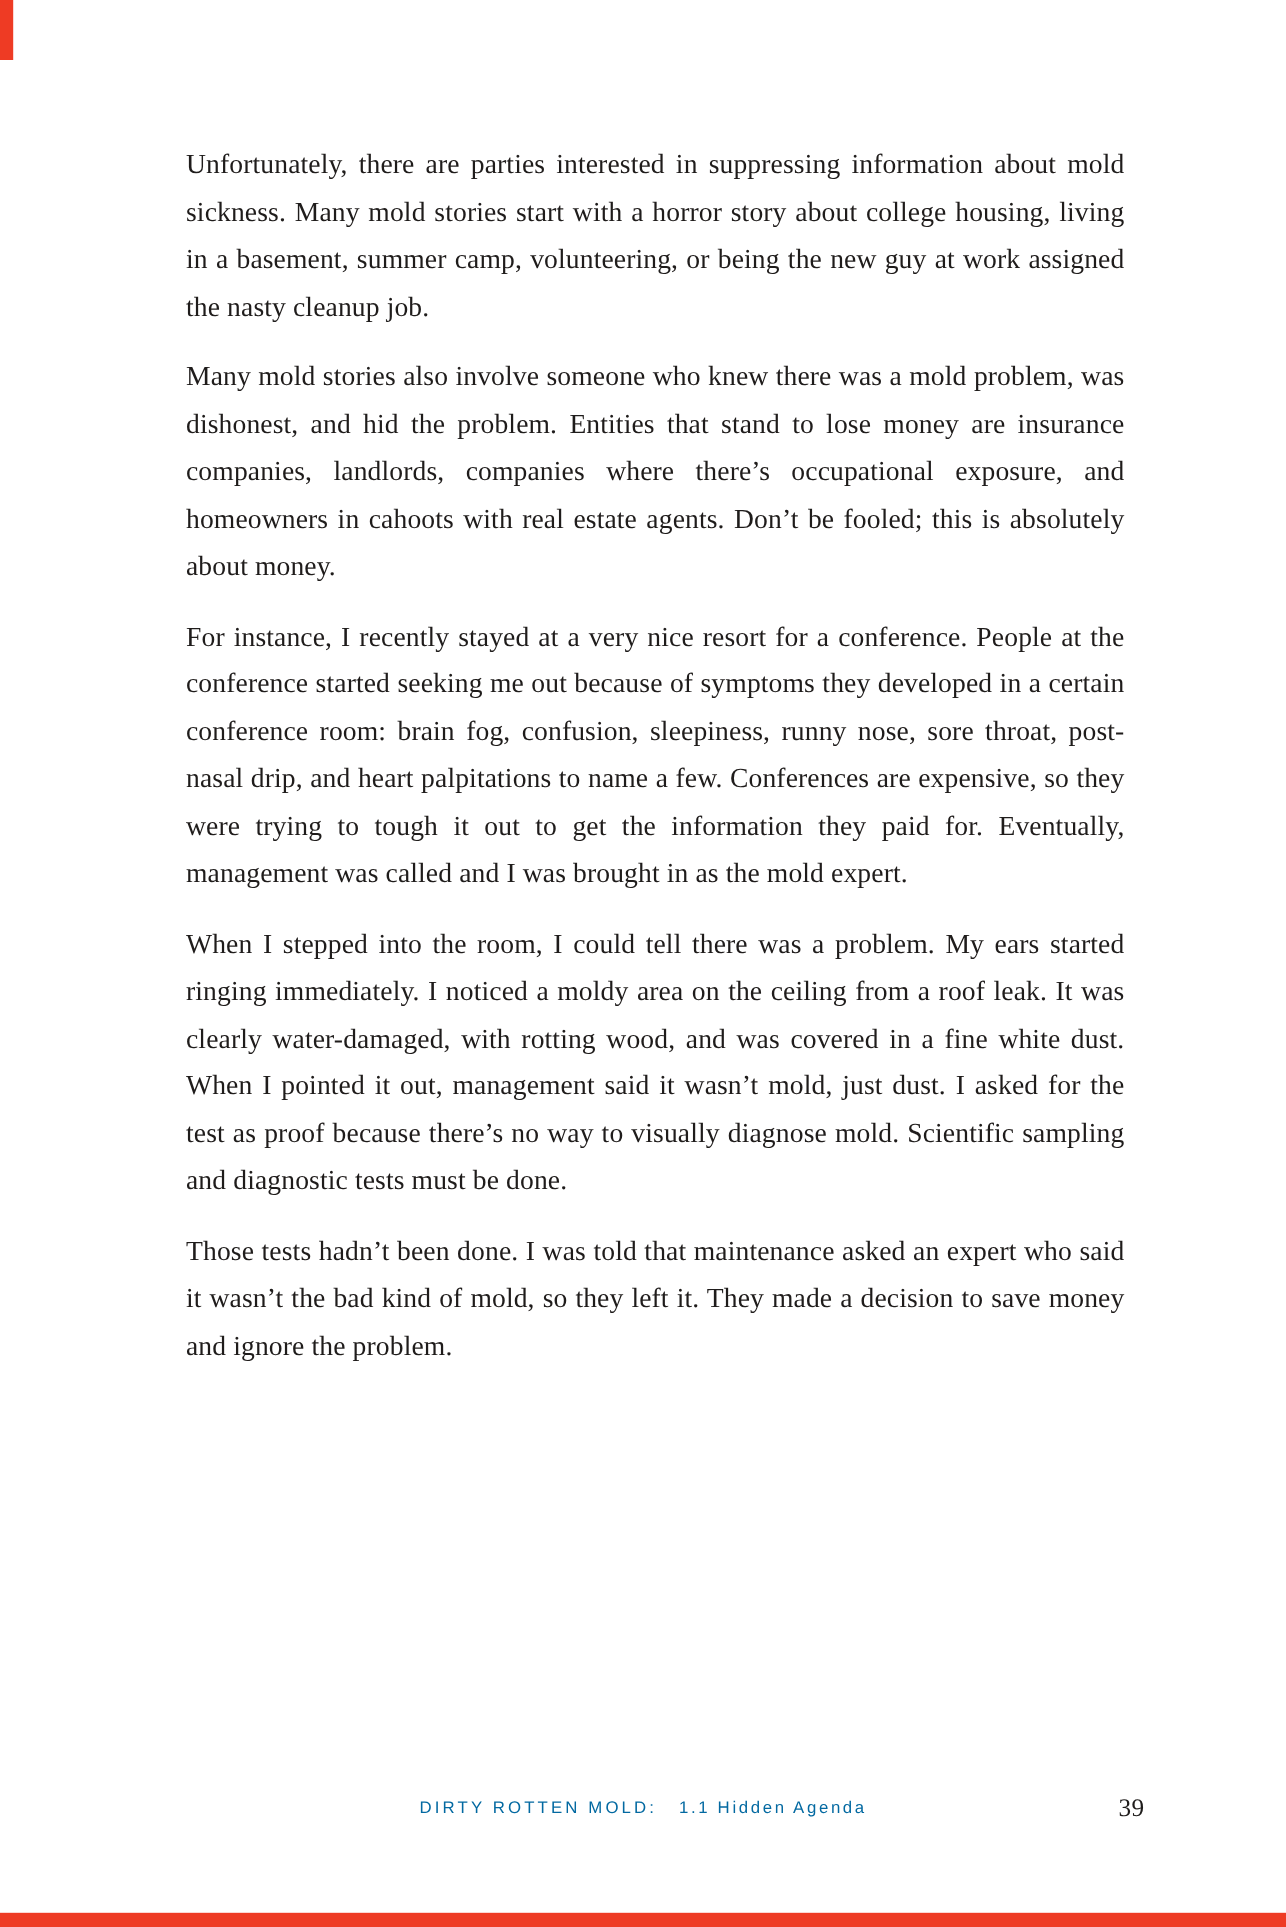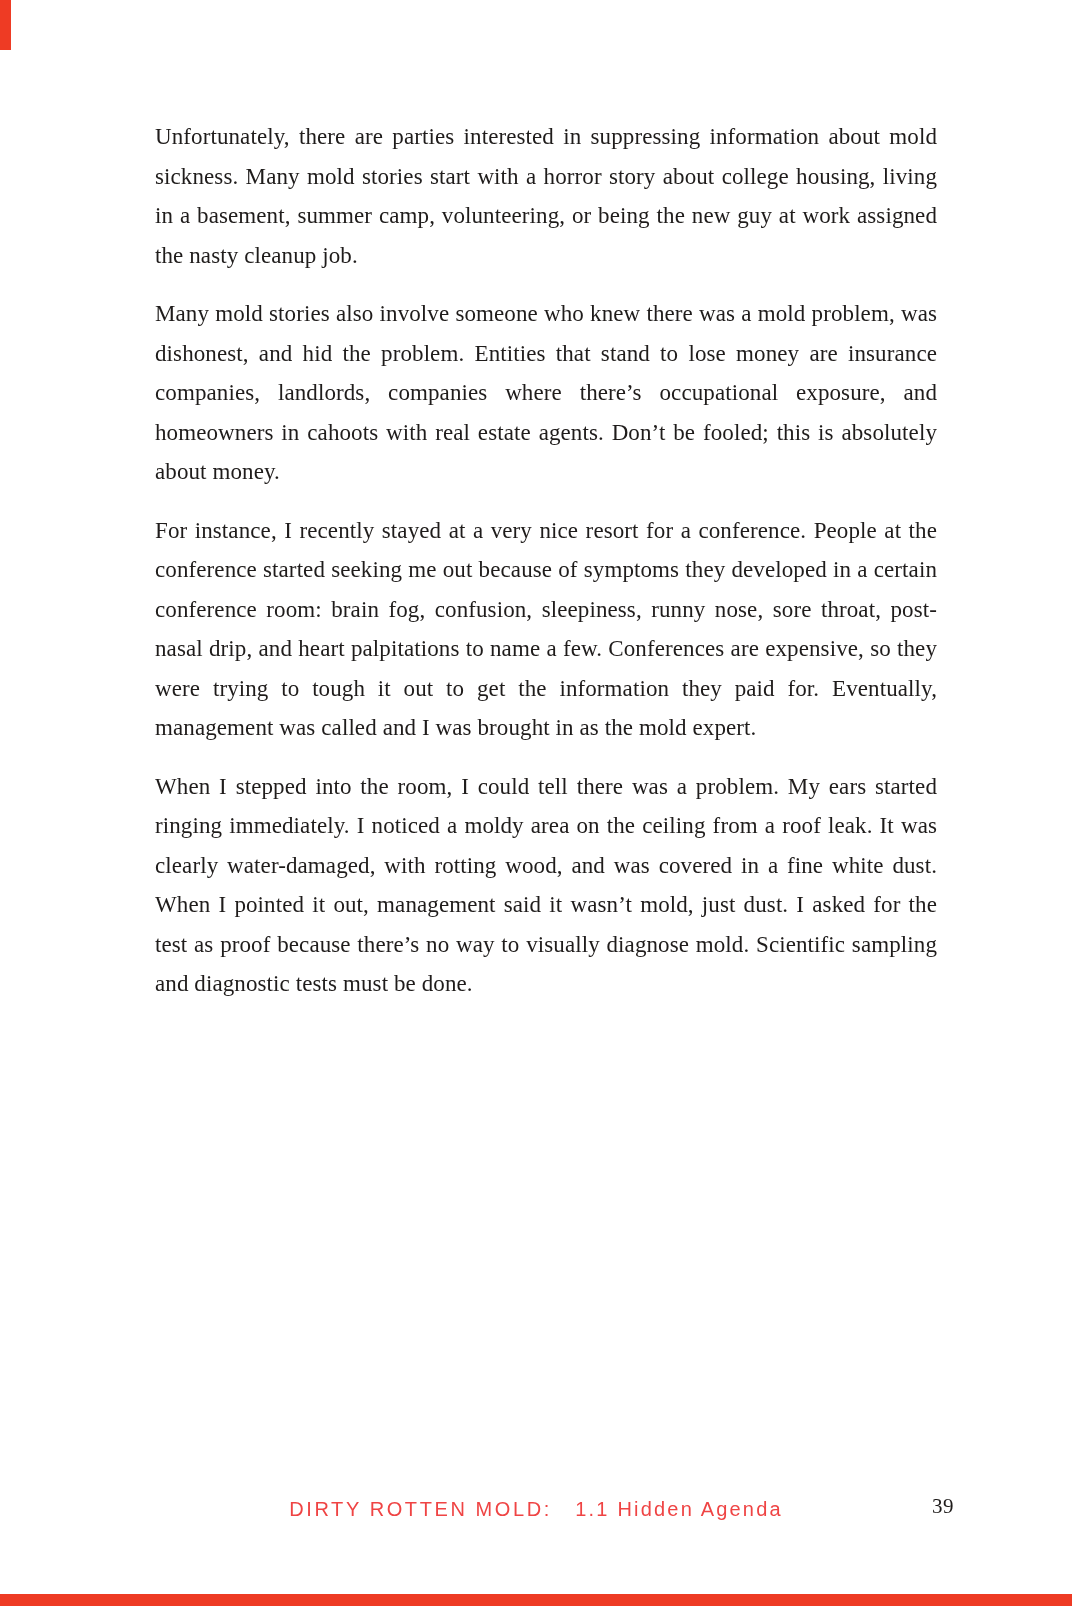--- a/index.html
+++ b/index.html
@@ -49,23 +49,23 @@
     bottom: 78px;
     width: 100%;
     height: 30px;
   }
   .footer-center {
     position: absolute;
     left: 0;
     width: 100%;
     text-align: center;
     font-family: "Liberation Sans", sans-serif;
-    font-size: 20px;
+    font-size: 14px;
     letter-spacing: 2.2px;
-    color: #ef4444;
+    color: #0369a1;
   }
   .footer-center .running-title {
     letter-spacing: 2.6px;
   }
   .page-number {
     position: absolute;
     right: 118px;
     top: -4px;
     font-family: "Liberation Serif", serif;
     font-size: 21px;
@@ -76,20 +76,21 @@
 </head>
 <body>
 
 <div class="accent-corner" style="background: rgb(238, 59, 36);"></div>
 
 <main class="text-block">
   <p>Unfortunately, there are parties interested in suppressing information about mold sickness. Many mold stories start with a horror story about college housing, living in a basement, summer camp, volunteering, or being the new guy at work assigned the nasty cleanup job.</p>
   <p>Many mold stories also involve someone who knew there was a mold problem, was dishonest, and hid the problem. Entities that stand to lose money are insurance companies, landlords, companies where there’s occupational exposure, and homeowners in cahoots with real estate agents. Don’t be fooled; this is absolutely about money.</p>
   <p>For instance, I recently stayed at a very nice resort for a conference. People at the conference started seeking me out because of symptoms they developed in a certain conference room: brain fog, confusion, sleepiness, runny nose, sore throat, post-nasal drip, and heart palpitations to name a few. Conferences are expensive, so they were trying to tough it out to get the information they paid for. Eventually, management was called and I was brought in as the mold expert.</p>
   <p>When I stepped into the room, I could tell there was a problem. My ears started ringing immediately. I noticed a moldy area on the ceiling from a roof leak. It was clearly water-damaged, with rotting wood, and was covered in a fine white dust. When I pointed it out, management said it wasn’t mold, just dust. I asked for the test as proof because there’s no way to visually diagnose mold. Scientific sampling and diagnostic tests must be done.</p>
+  <p>Those tests hadn’t been done. I was told that maintenance asked an expert who said it wasn’t the bad kind of mold, so they left it. They made a decision to save money and ignore the problem.</p>
 </main>
 
 <footer class="footer">
   <div class="footer-center">
     <span class="running-title">DIRTY ROTTEN MOLD:</span>
     <span>&nbsp;</span>
     <span class="running-section">1.1 Hidden Agenda</span>
   </div>
   <div class="page-number">39</div>
 </footer>

